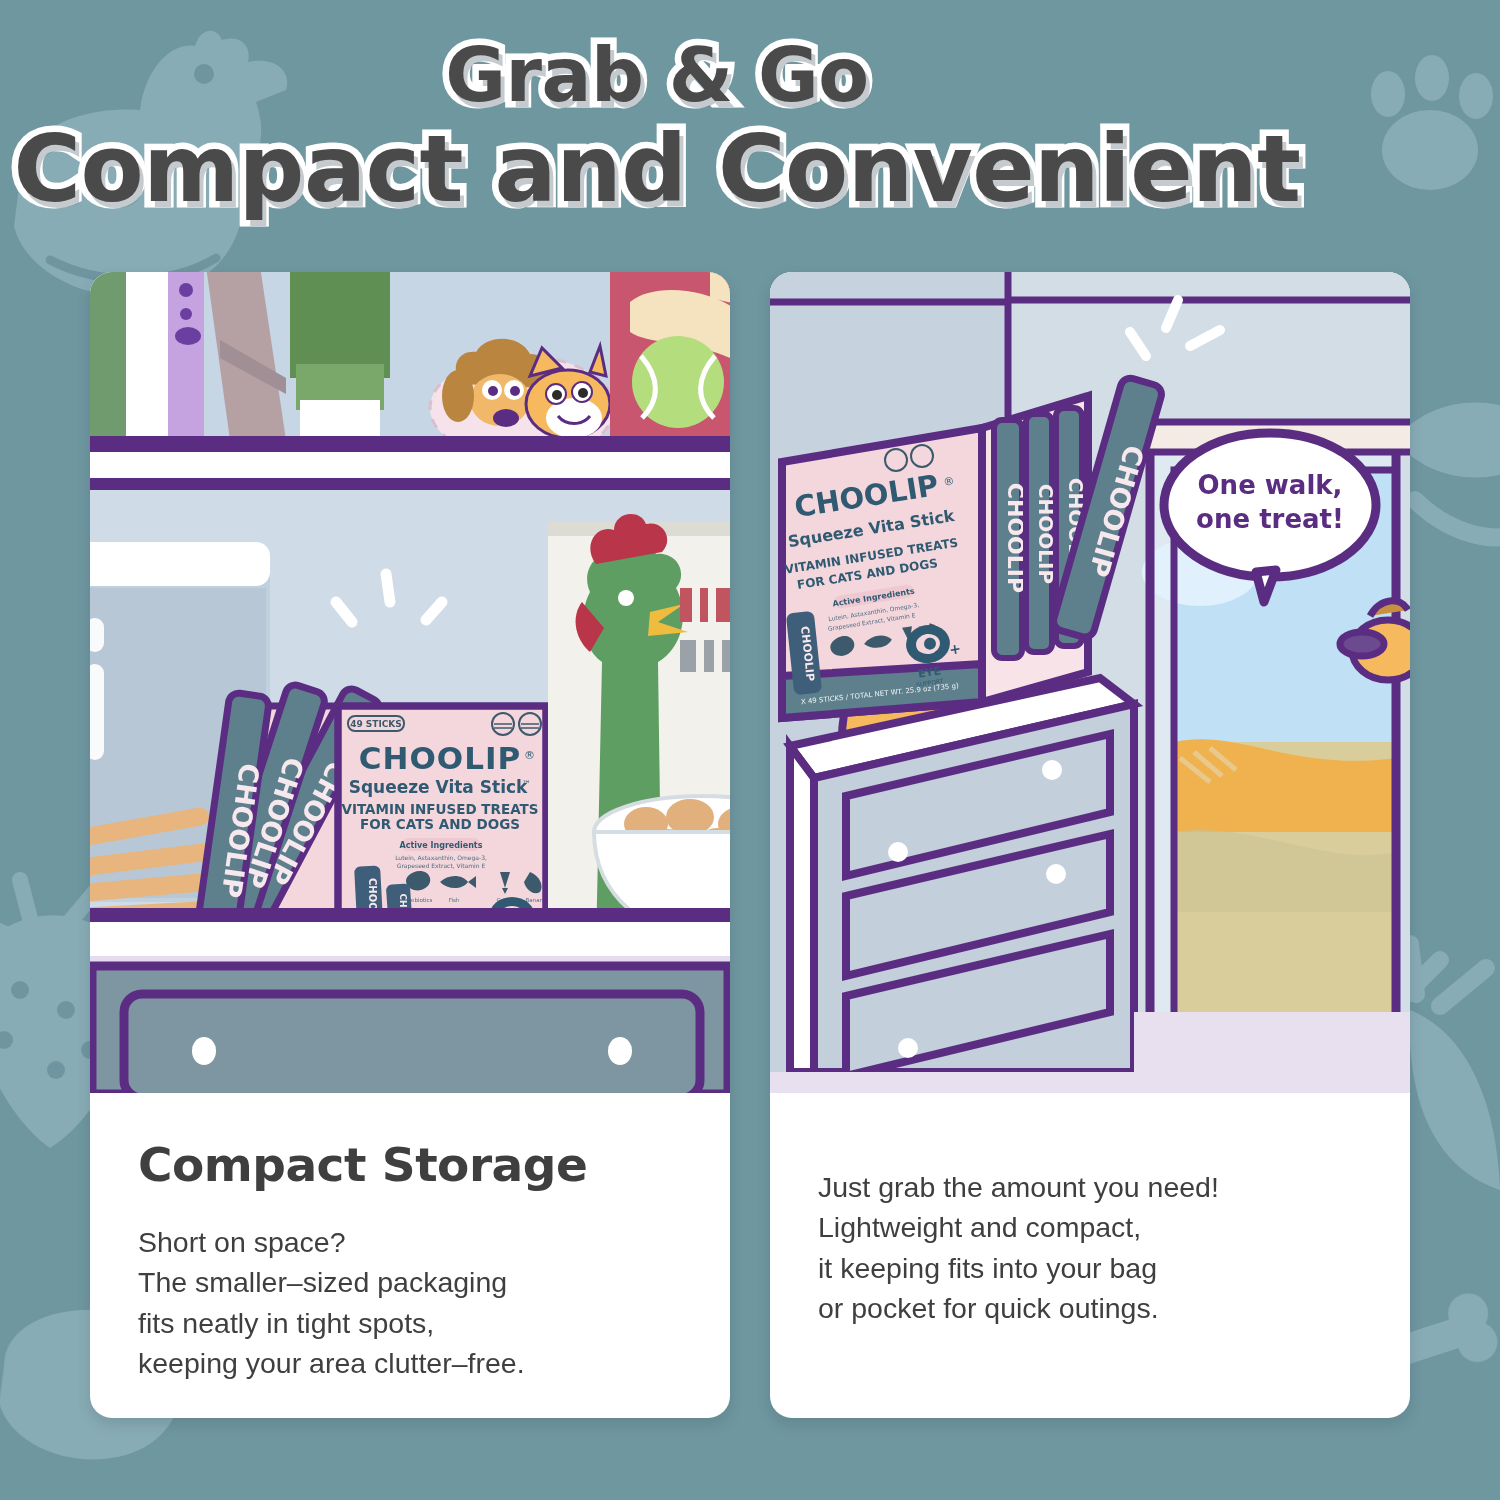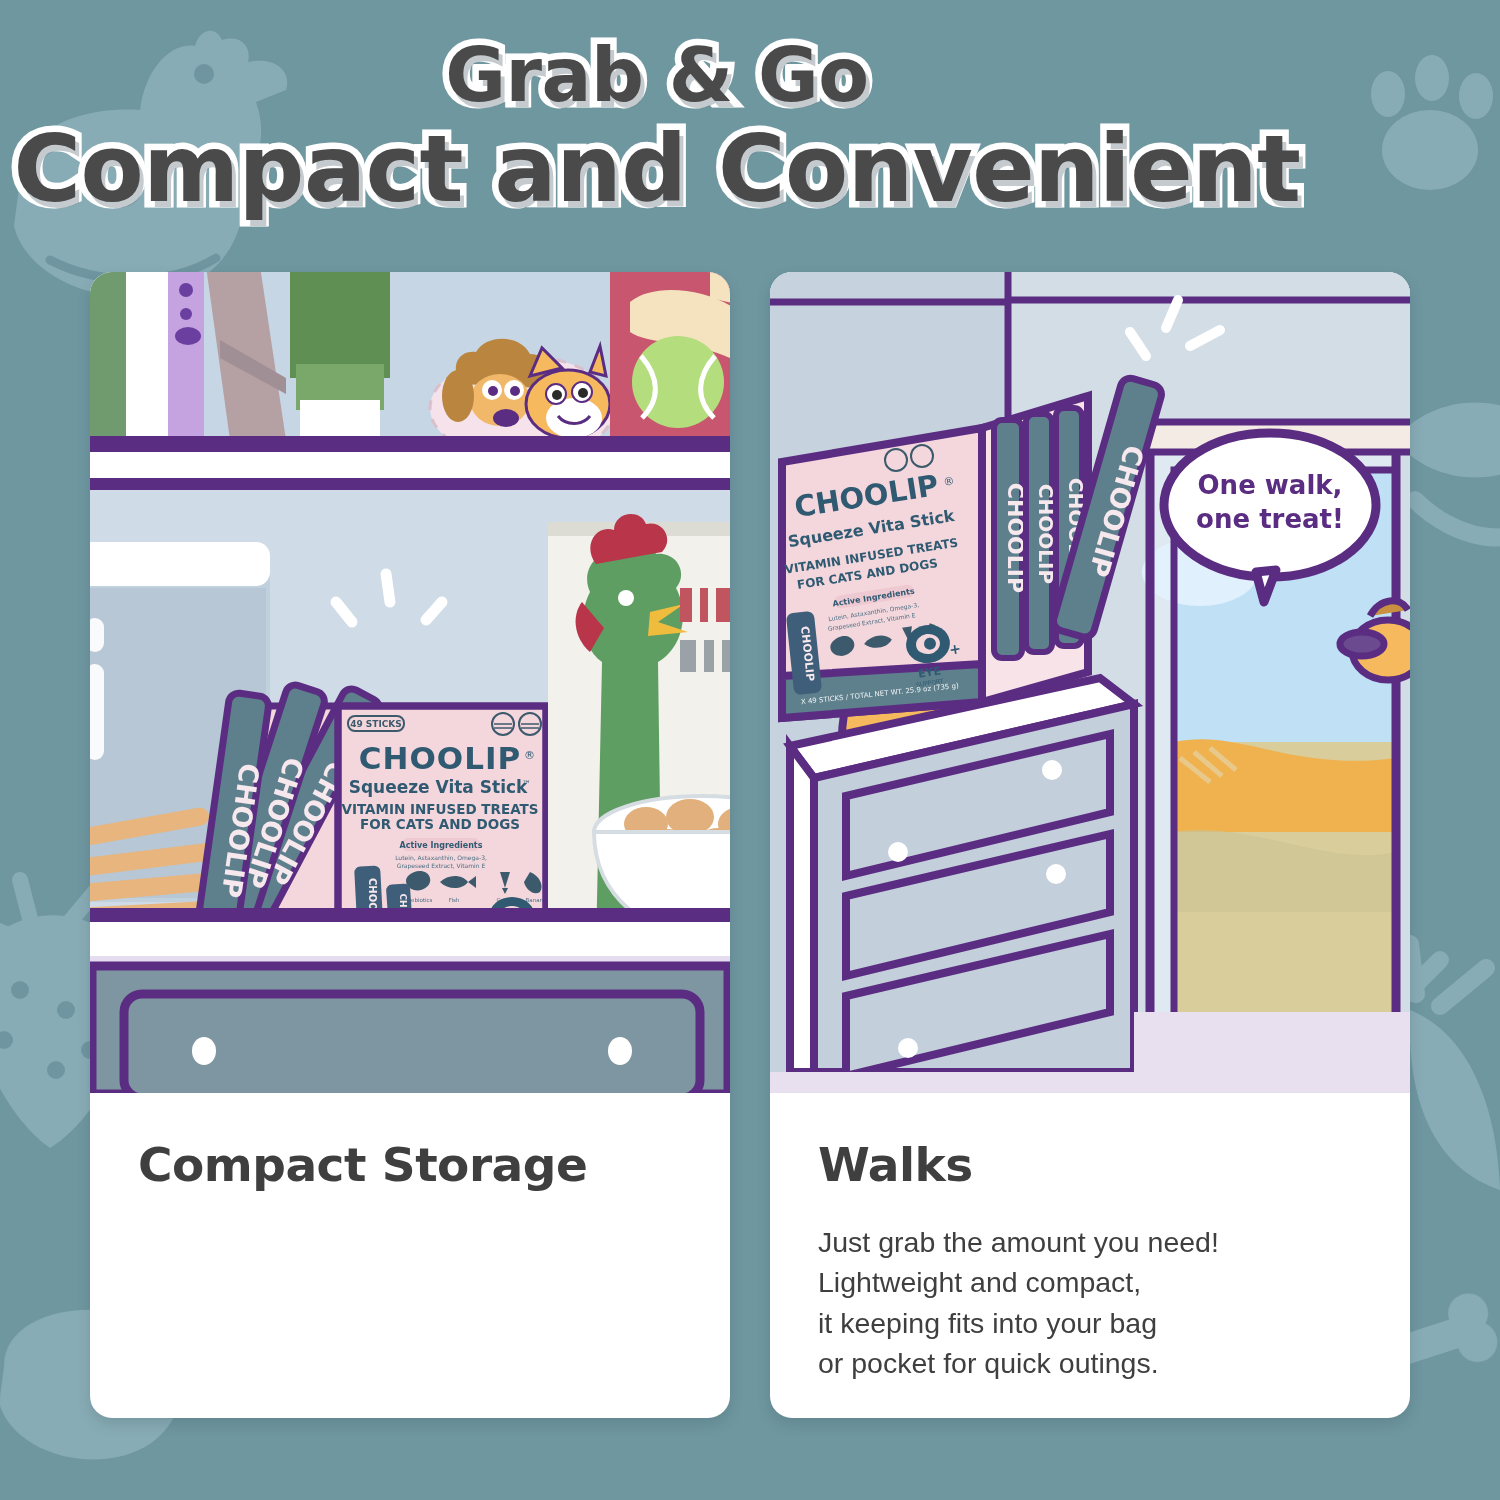--- a/index.html
+++ b/index.html
@@ -331,20 +331,24 @@
         <rect x="2" y="694" width="636" height="128" fill="none" stroke="#5b2d82" stroke-width="9"></rect>
         <rect x="34" y="722" width="576" height="104" rx="18" fill="#7e96a1" stroke="#5b2d82" stroke-width="9"></rect>
         <ellipse cx="114" cy="779" rx="12" ry="14" fill="#ffffff"></ellipse>
         <ellipse cx="530" cy="779" rx="12" ry="14" fill="#ffffff"></ellipse>
       </g>
     </svg>
   </div>
 
   <div class="panel">
     <h2>Compact Storage</h2>
+    <p>Short on space?
+The smaller–sized packaging
+fits neatly in tight spots,
+keeping your area clutter–free.</p>
   </div>
 </div>
 
 <div class="card right">
 
   <div class="scene" style="background:#cfd9e2;">
     <svg width="640" height="821" viewBox="0 0 640 821">
       <defs>
           <clipPath id="clipR">
             <rect x="0" y="0" width="640" height="821"></rect>
@@ -500,19 +504,18 @@
         <g stroke="#ffffff" stroke-width="10" stroke-linecap="round">
           <line x1="396" y1="56" x2="408" y2="28"></line>
           <line x1="420" y1="74" x2="450" y2="58"></line>
           <line x1="376" y1="84" x2="360" y2="60"></line>
         </g>
       </g>
     </svg>
   </div>
 
   <div class="panel">
-    <h2>Walks</h2>
     <p>Just grab the amount you need!
 Lightweight and compact,
 it keeping fits into your bag
 or pocket for quick outings.</p>
   </div>
 </div>
 
 </body></html>

